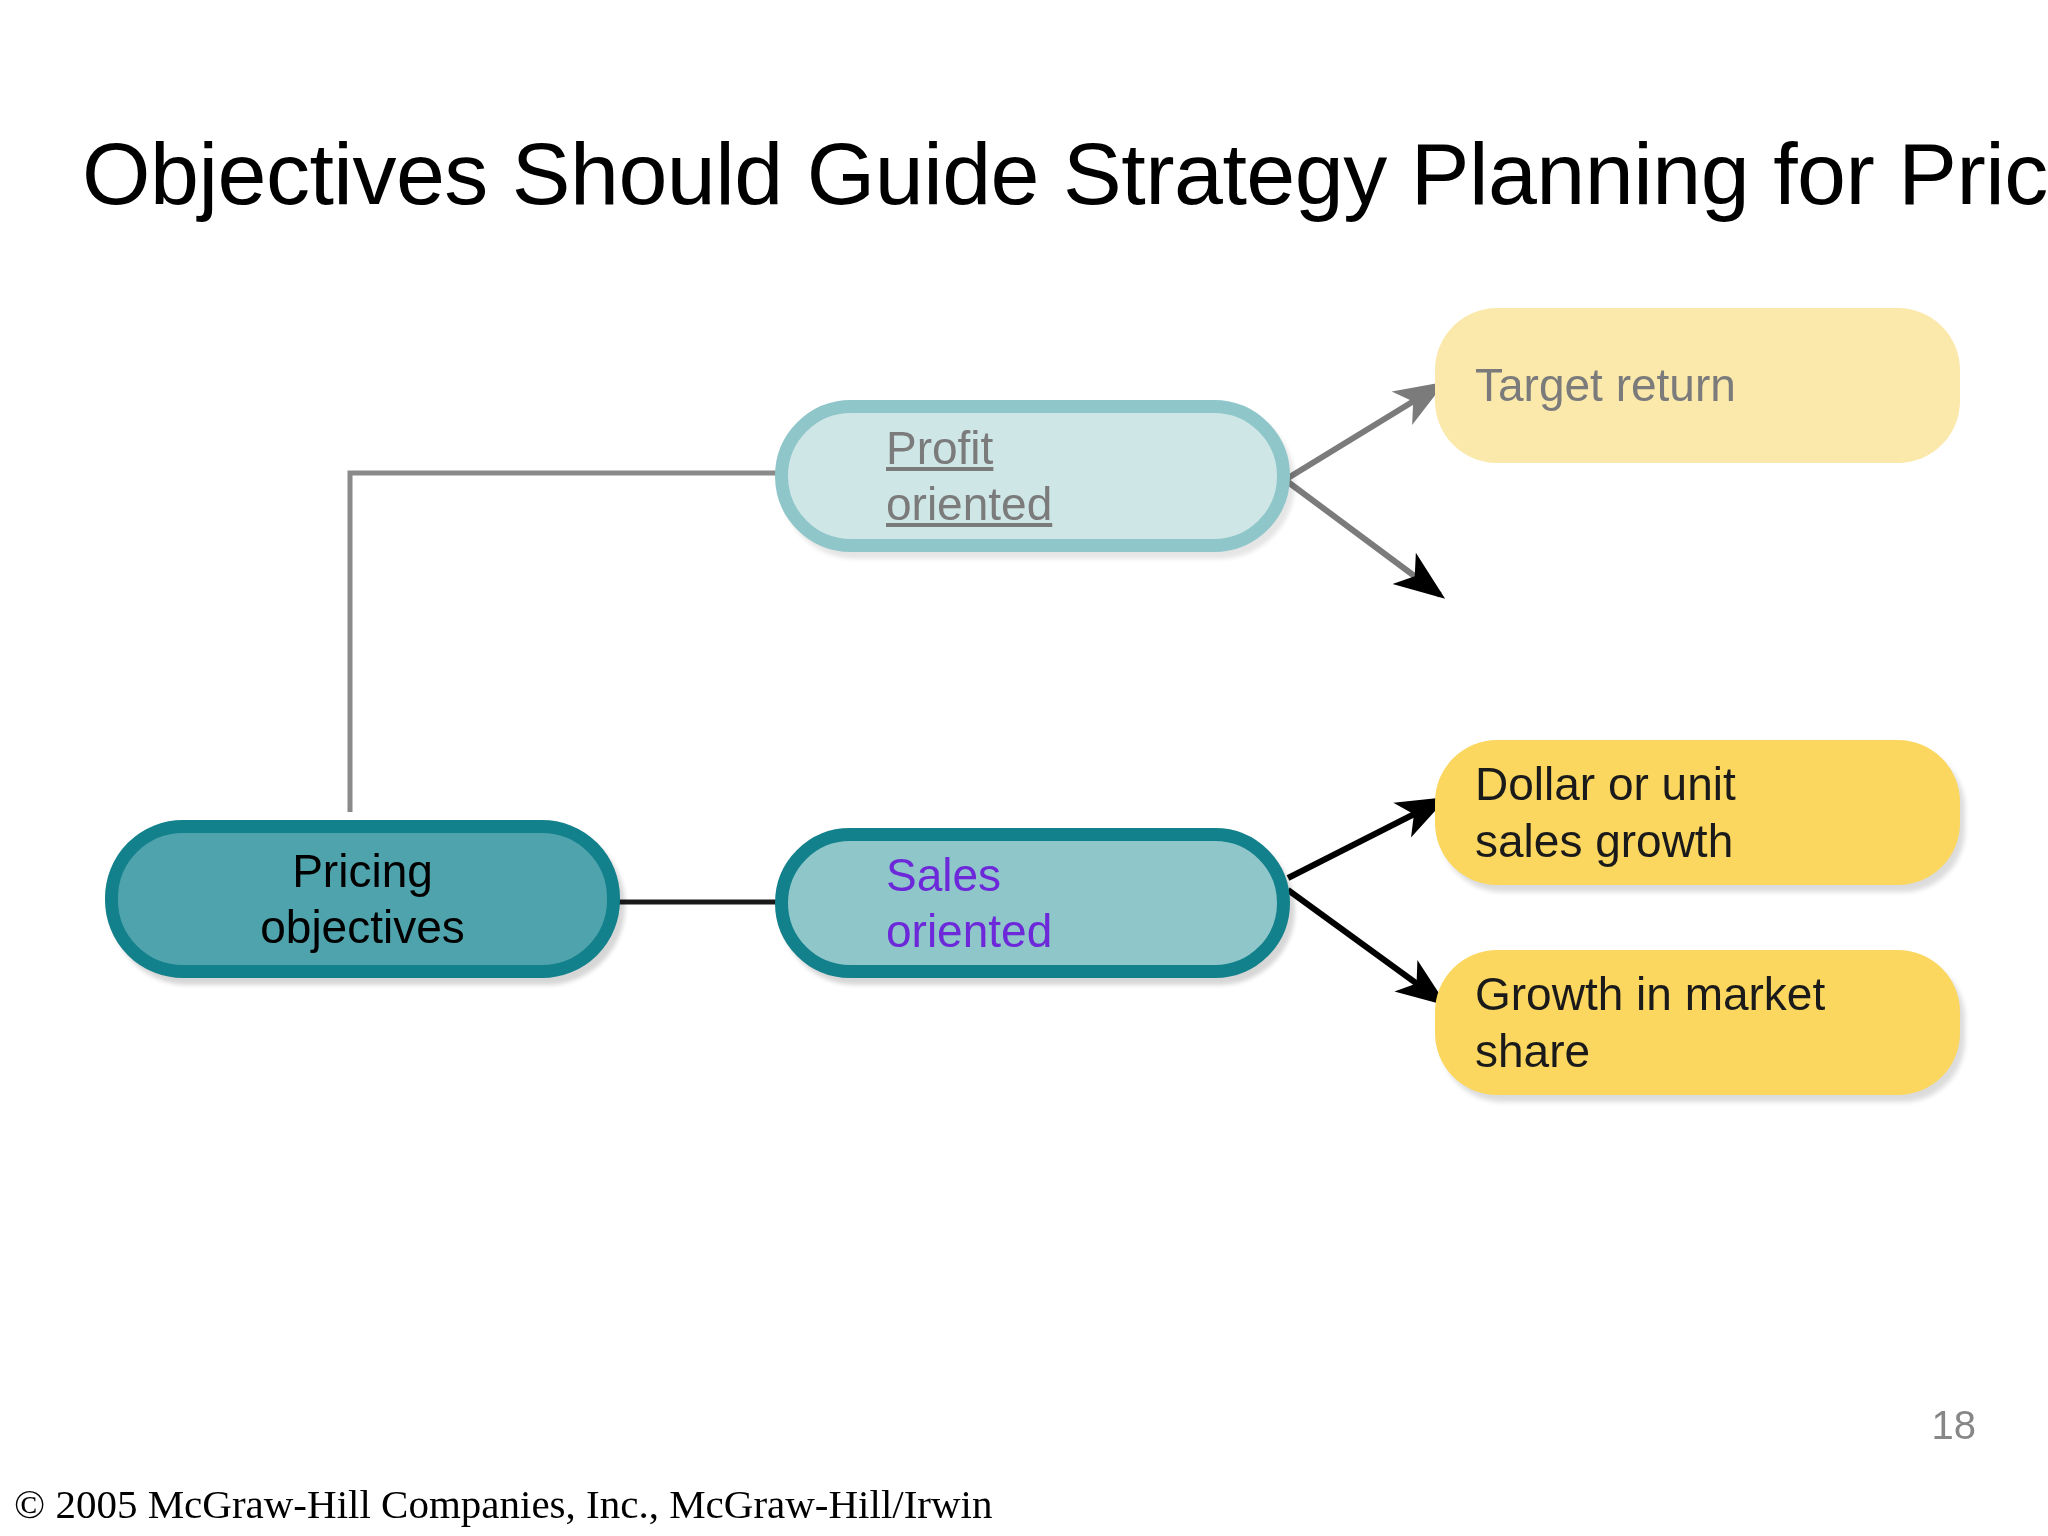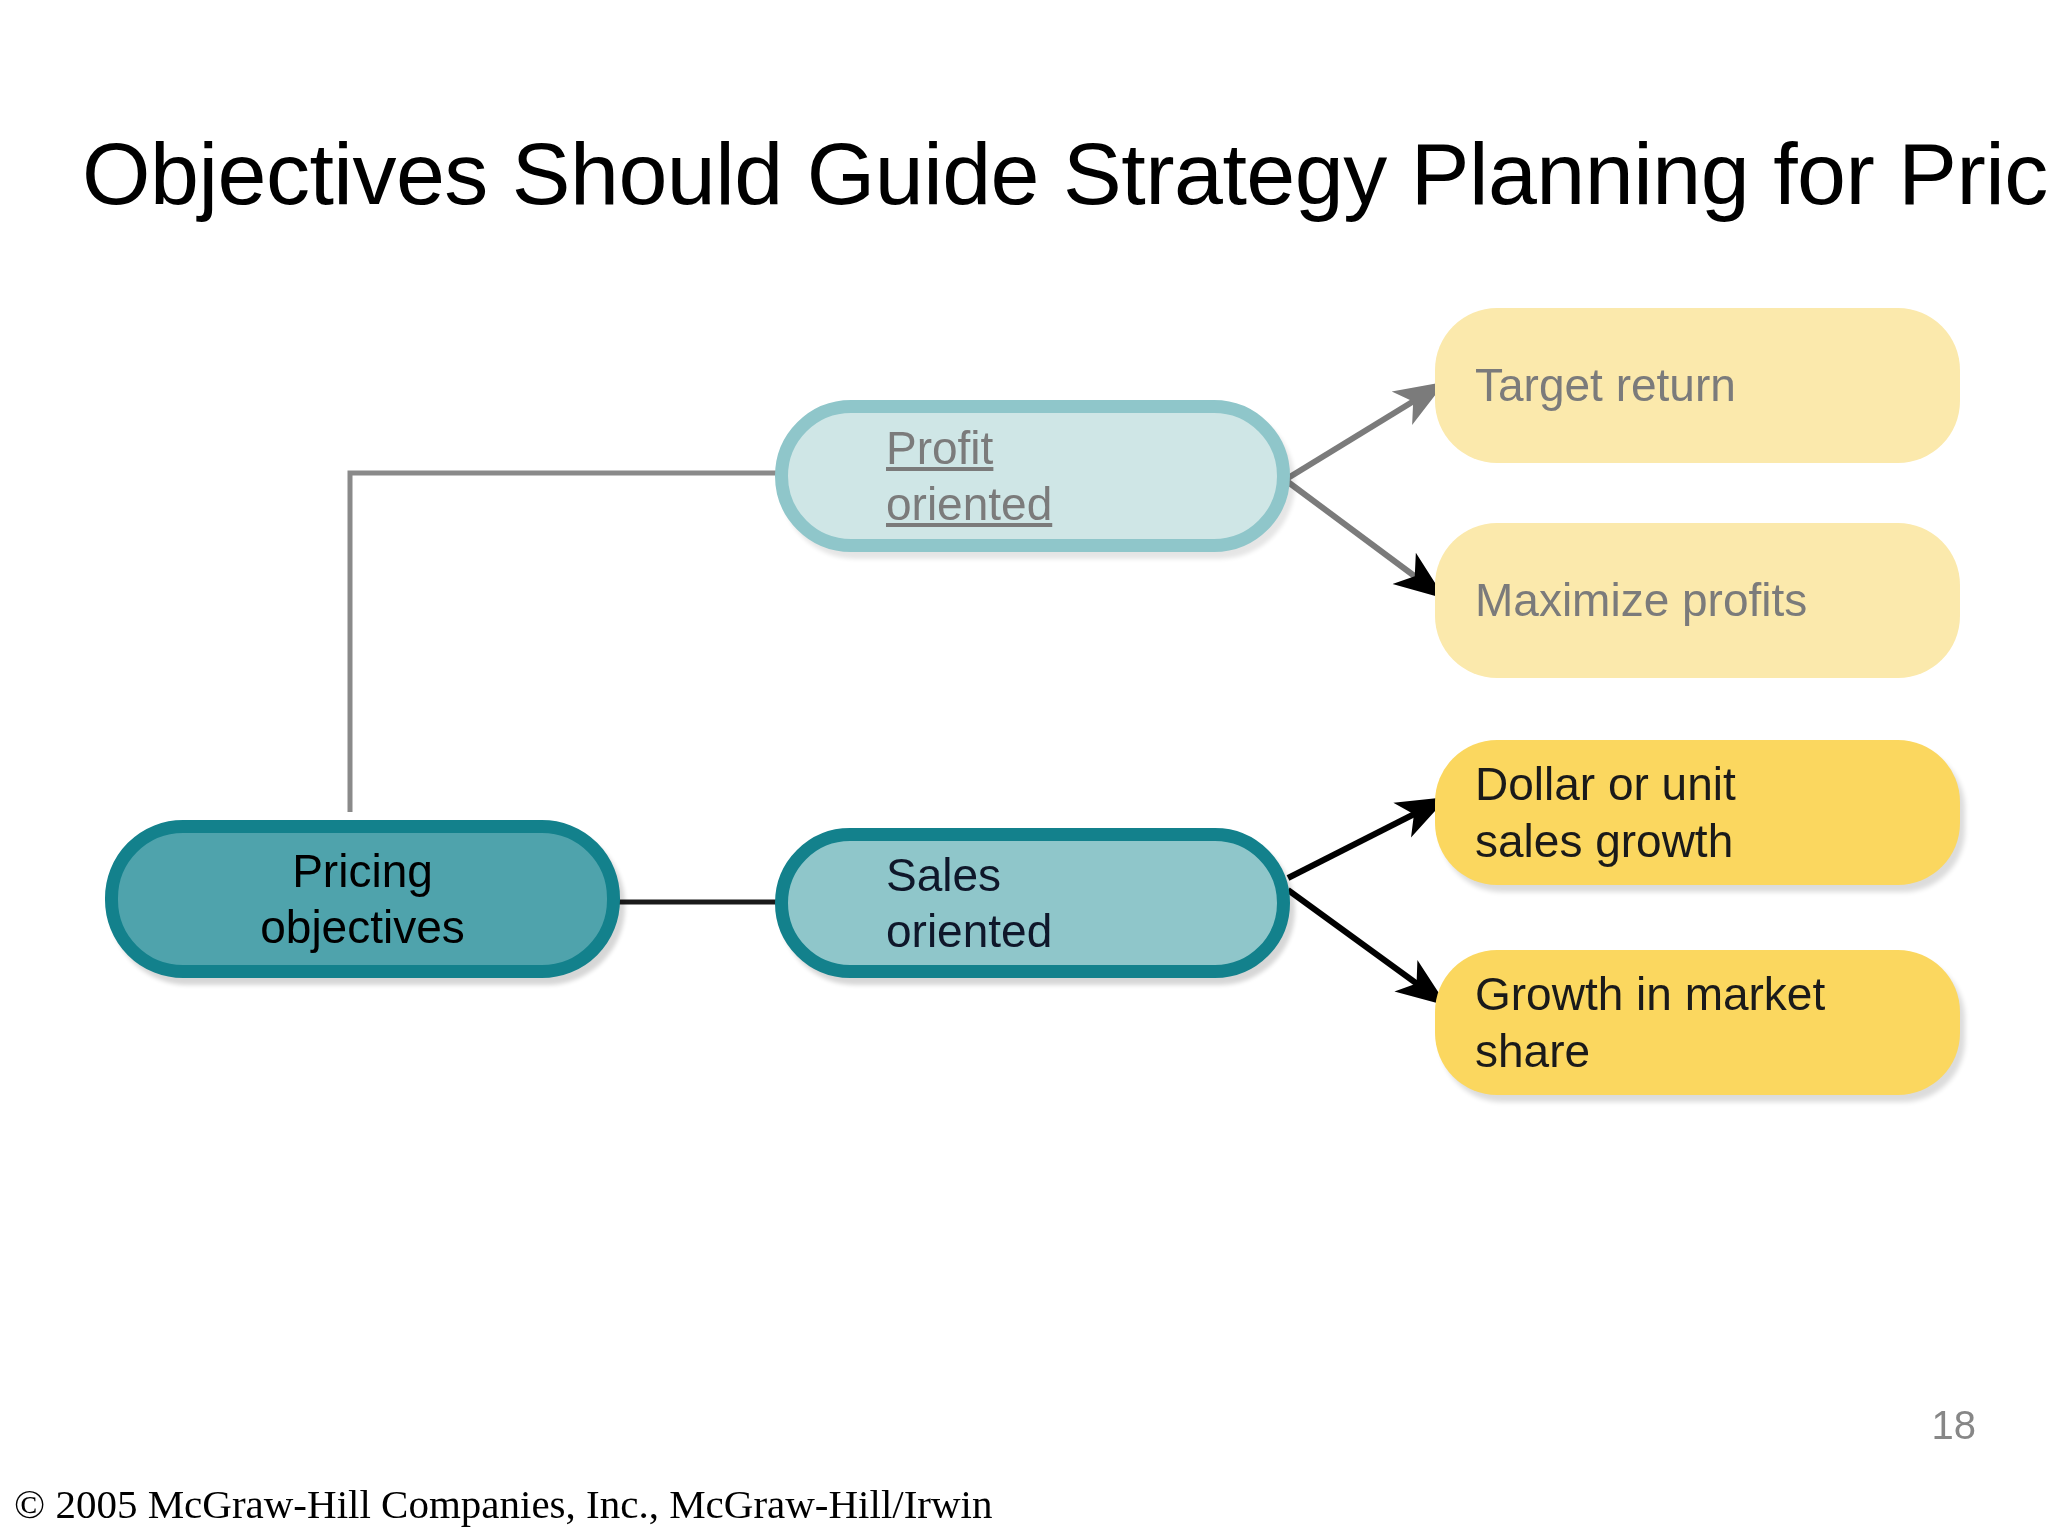--- a/index.html
+++ b/index.html
@@ -82,21 +82,21 @@
   }
 
   
   .node.branch-active {
     left: 775px;
     top: 828px;
     width: 515px;
     height: 150px;
     background: #8FC6CA;
     border: 13px solid #13818C;
-    color: #0f172a;
+    color: #6d28d9;
     padding-left: 98px;
     box-shadow: 5px 7px 4px rgba(0,0,0,0.16);
   }
 
   
   .node.leaf {
     left: 1435px;
     width: 525px;
     padding-left: 40px;
     border: none;
@@ -171,21 +171,20 @@
 objectives</div>
 
   <div class="node branch-dim">Profit
 oriented</div>
 
   <div class="node branch-active">Sales
 oriented</div>
 
   <div id="leaf-target-return" class="node leaf dim">Target return</div>
 
-  <div id="leaf-maximize-profits" class="node leaf dim">Maximize profits</div>
 
   <div id="leaf-sales-growth" class="node leaf bright">Dollar or unit
 sales growth</div>
 
   <div id="leaf-market-share" class="node leaf bright">Growth in market
 share</div>
 
   <div id="copyright">© 2005 McGraw-Hill Companies, Inc., McGraw-Hill/Irwin</div>
 
   <div id="page-number">18</div>

